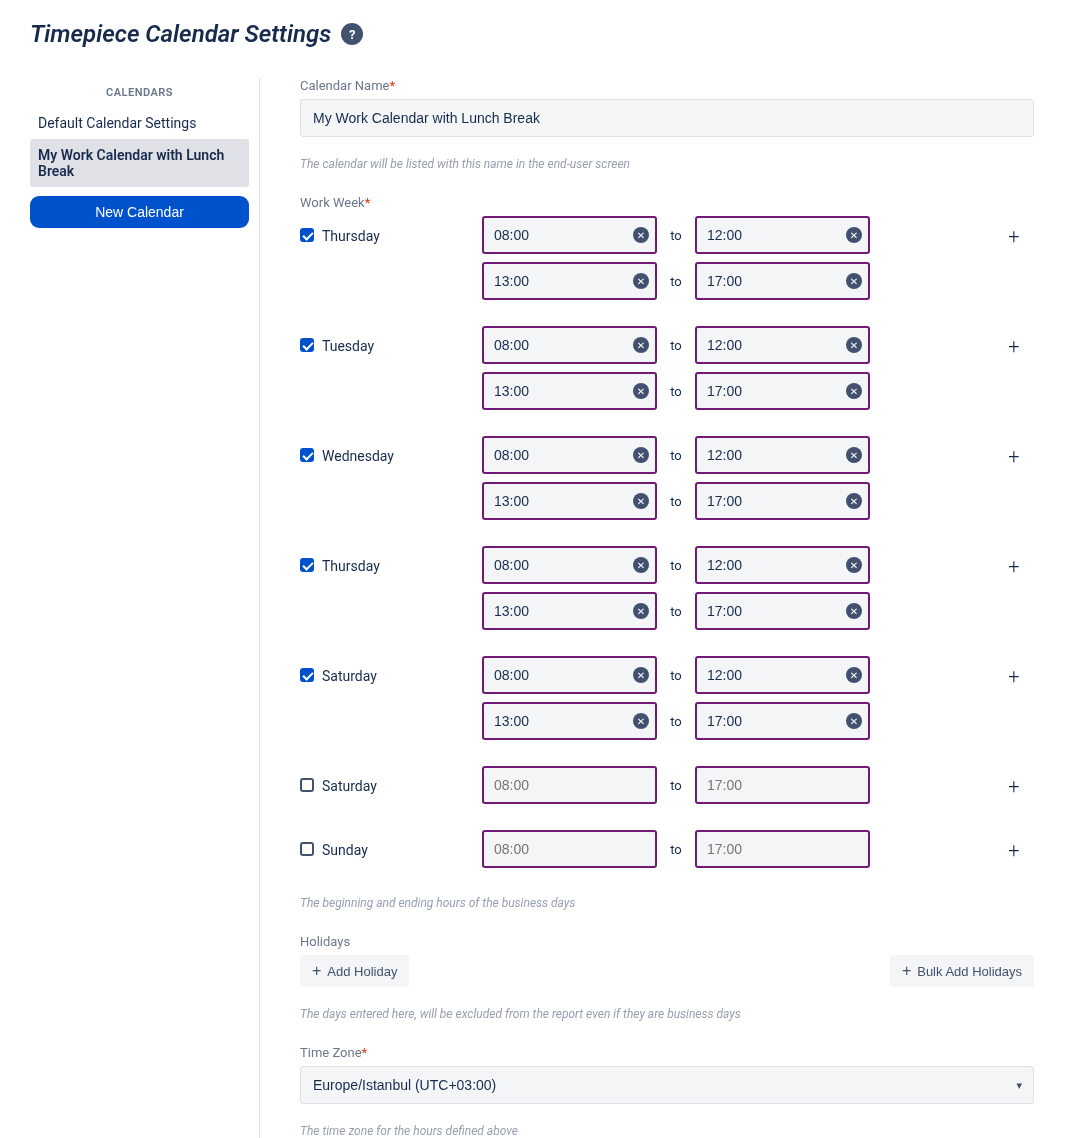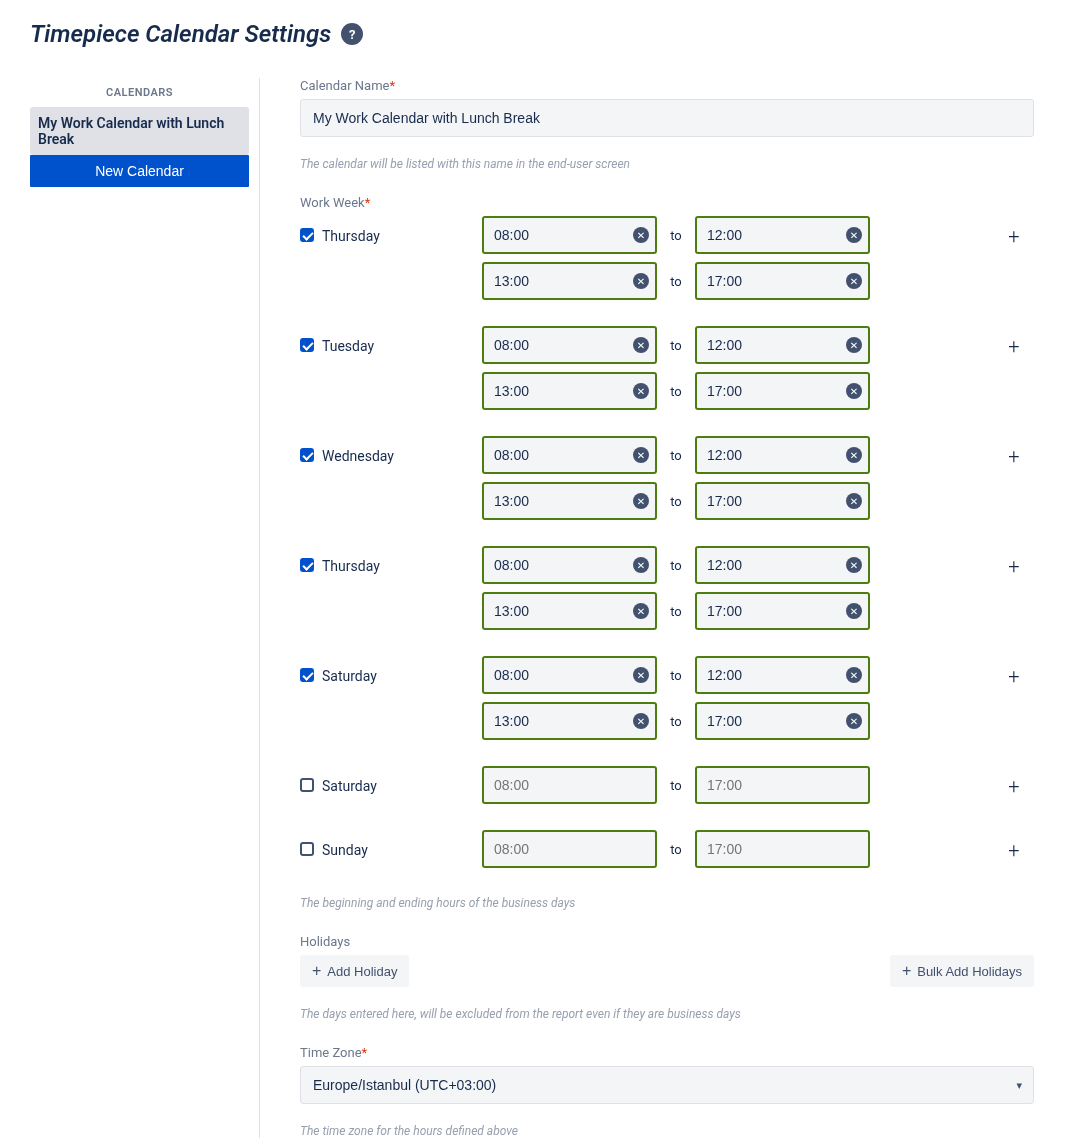--- a/index.html
+++ b/index.html
@@ -6,34 +6,34 @@
 body { font-family: -apple-system, BlinkMacSystemFont, "Segoe UI", Roboto, Helvetica, Arial, sans-serif; color: #172B4D; font-size: 14px; background:#fff; }
 .page { padding: 20px 30px; width:1074px; }
 .header { display:flex; align-items:center; gap:10px; margin-bottom:30px; }
 .header h1 { font-size: 24px; font-weight: 600; font-style: italic; }
 .help-icon { width:22px; height:22px; border-radius:50%; background:#42526E; color:#fff; display:flex; align-items:center; justify-content:center; font-size:13px; font-weight:bold; }
 .layout { display:flex; gap:30px; }
 .sidebar { width:230px; border-right:1px solid #dfe1e6; padding-right:10px; min-height:1000px;}
 .sidebar-header { font-size:11px; color:#6B778C; font-weight:600; letter-spacing:0.5px; padding:8px 8px;text-align:center; }
 .sidebar-item { padding:8px 8px; cursor:pointer; color:#172B4D; border-radius:3px; font-size:14px; }
 .sidebar-item.active { background:#dfe1e6; font-weight:600; }
-.new-cal-btn { width:100%; background:#0052CC; color:#fff; border:none; padding:8px; border-radius:1px; font-weight:500; margin-top:0; cursor:pointer; font-size:14px;}
+.new-cal-btn { width:100%; background:#0052CC; color:#fff; border:none; padding:8px; border-radius:9px; font-weight:500; margin-top:9px; cursor:pointer; font-size:14px;}
 .main { flex:1; padding:0 10px 30px 10px; }
 .field-label { font-size:13px; font-weight:400; color:#6B778C; margin-bottom:6px; display:block; }
 .req { color:#DE350B; }
 .text-input { width:100%; background:#F4F5F7; border:1px solid #dfe1e6; border-radius:3px; padding:10px 12px; font-size:14px; color:#172B4D; }
 .hint { font-size:12px; color:#97A0AF; font-style:italic; margin-top:20px; }
 .section { margin-bottom:24px; }
 .day-row { display:flex; align-items:flex-start; margin-bottom:18px; }
 .day-check-col { width:22px; padding-top:12px;}
 .day-label-col { width:160px; padding-top:12px; font-size:14px; }
 .slots-col { flex:1; }
 .slot-row { display:flex; align-items:center; gap:10px; margin-bottom:8px; }
 .time-field { position:relative; flex:1; max-width:175px;}
-.time-input { width:100%; background:#F4F5F7; border:2px solid #4d7c0f; border-radius:3px; padding:9px 30px 9px 10px; font-size:14px; color:#172B4D; }
+.time-input { width:100%; background:#F4F5F7; border:2px solid #701a75; border-radius:3px; padding:9px 30px 9px 10px; font-size:14px; color:#172B4D; }
 .time-input.disabled { color:#A5ADBA; }
 .clear-x { position:absolute; right:8px; top:50%; transform:translateY(-50%); width:16px; height:16px; border-radius:50%; background:#42526E; color:#fff; font-size:10px; display:flex; align-items:center; justify-content:center; cursor:pointer;}
 .to-label { font-size:13px; color:#172B4D; width:18px; text-align:center;}
 .add-col { width:40px; display:flex; justify-content:center; padding-top:10px;}
 .plus { font-size:20px; color:#172B4D; cursor:pointer; font-weight:300; line-height:1;}
 .checkbox { width:14px; height:14px; border:2px solid #42526E; border-radius:3px; display:inline-block; position:relative; cursor:pointer; background:#fff;}
 .checkbox.checked { background:#0052CC; border-color:#0052CC; }
 .checkbox.checked::after { content:""; position:absolute; left:3px; top:0px; width:4px; height:8px; border:solid #fff; border-width:0 2px 2px 0; transform:rotate(45deg); }
 .holidays-row { display:flex; justify-content:space-between; margin-top:6px; }
 .btn-subtle { background:#F4F5F7; border:none; padding:8px 12px; border-radius:3px; font-size:13px; font-weight:500; color:#42526E; cursor:pointer; display:inline-flex; align-items:center; gap:6px;}
@@ -50,20 +50,21 @@
 <div class="page">
   <div class="header">
     <h1>Timepiece Calendar Settings</h1>
     <span class="help-icon">?</span>
   </div>
 
   <div class="layout">
     <div class="sidebar">
       <div class="sidebar-header">CALENDARS</div>
       <div id="sidebar-items">
+          <div class="sidebar-item">Default Calendar Settings</div>
           <div class="sidebar-item active">My Work Calendar with Lunch Break</div>
         </div>
       <button class="new-cal-btn">New Calendar</button>
     </div>
 
     <div class="main">
 
       <div class="section">
         <label class="field-label"><span>Calendar Name</span><span class="req">*</span></label>
         <input class="text-input" value="My Work Calendar with Lunch Break" style="">

